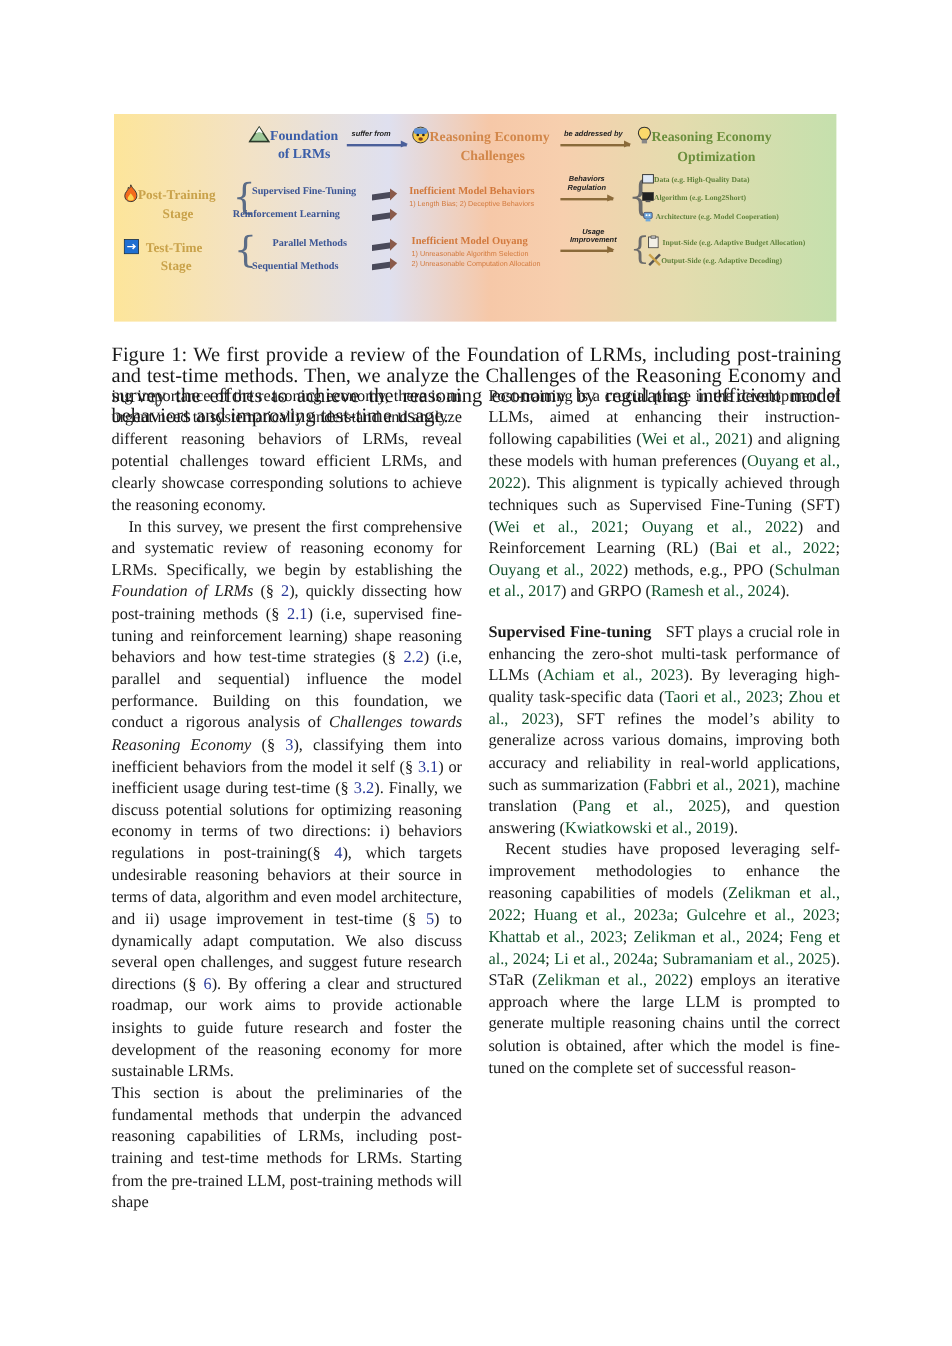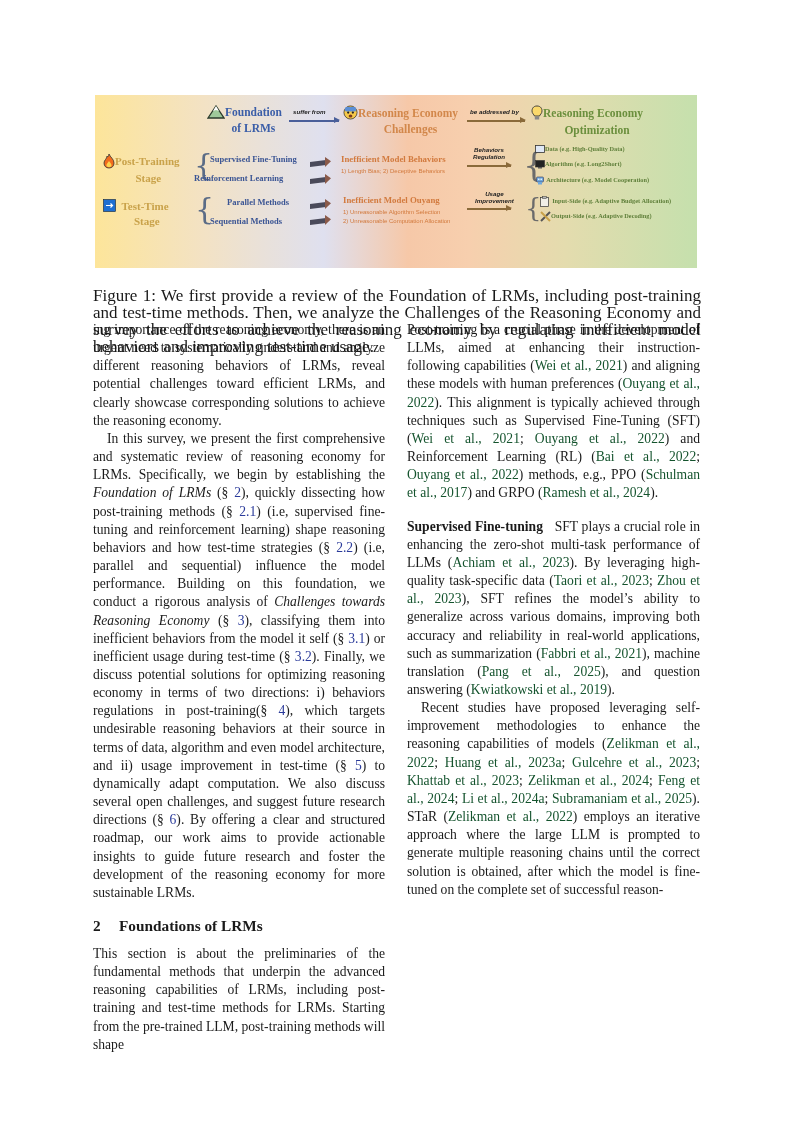--- a/index.html
+++ b/index.html
@@ -176,21 +176,20 @@
           <path d="M1 1 L10 10" stroke="#c9a24a" stroke-width="2"></path>
         </svg></span><span>Output-Side (e.g. Adaptive Decoding)</span>
   </div>
 </div>
 
 <div class="caption">Figure 1: We first provide a review of the Foundation of LRMs, including post-training and test-time methods. Then, we analyze the Challenges of the Reasoning Economy and survey the efforts to achieve the reasoning economy by regulating inefficient model behaviors and improving test-time usage.</div>
 
 <div class="col left">
   <p>ing importance of the reasoning economy, there is an urgent need to systematically understand and analyze different reasoning behaviors of LRMs, reveal potential challenges toward efficient LRMs, and clearly showcase corresponding solutions to achieve the reasoning economy.</p>
   <p class="indent"><span>In this survey, we present the first comprehensive and systematic review of reasoning economy for LRMs. Specifically, we begin by establishing the </span><em>Foundation of LRMs</em><span> (§ </span><a class="sec">2</a><span>), quickly dissecting how post-training methods (§ </span><a class="sec">2.1</a><span>) (i.e, supervised fine-tuning and reinforcement learning) shape reasoning behaviors and how test-time strategies (§ </span><a class="sec">2.2</a><span>) (i.e, parallel and sequential) influence the model performance. Building on this foundation, we conduct a rigorous analysis of </span><em>Challenges towards Reasoning Economy</em><span> (§ </span><a class="sec">3</a><span>), classifying them into inefficient behaviors from the model it self (§ </span><a class="sec">3.1</a><span>) or inefficient usage during test-time (§ </span><a class="sec">3.2</a><span>). Finally, we discuss potential solutions for optimizing reasoning economy in terms of two directions: i) behaviors regulations in post-training(§ </span><a class="sec">4</a><span>), which targets undesirable reasoning behaviors at their source in terms of data, algorithm and even model architecture, and ii) usage improvement in test-time (§ </span><a class="sec">5</a><span>) to dynamically adapt computation. We also discuss several open challenges, and suggest future research directions (§ </span><a class="sec">6</a><span>). By offering a clear and structured roadmap, our work aims to provide actionable insights to guide future research and foster the development of the reasoning economy for more sustainable LRMs.</span></p>
-  <h2 class="section"><span class="num">2</span><span>Foundations of LRMs</span></h2>
   <p>This section is about the preliminaries of the fundamental methods that underpin the advanced reasoning capabilities of LRMs, including post-training and test-time methods for LRMs. Starting from the pre-trained LLM, post-training methods will shape</p>
 </div>
 
 <div class="col right">
   <p><span>Post-training is a crucial phase in the development of LLMs, aimed at enhancing their instruction-following capabilities (</span><a class="cite">Wei et al., 2021</a><span>) and aligning these models with human preferences (</span><a class="cite">Ouyang et al., 2022</a><span>). This alignment is typically achieved through techniques such as Supervised Fine-Tuning (SFT) (</span><a class="cite">Wei et al., 2021</a><span>; </span><a class="cite">Ouyang et al., 2022</a><span>) and Reinforcement Learning (RL) (</span><a class="cite">Bai et al., 2022</a><span>; </span><a class="cite">Ouyang et al., 2022</a><span>) methods, e.g., PPO (</span><a class="cite">Schulman et al., 2017</a><span>) and GRPO (</span><a class="cite">Ramesh et al., 2024</a><span>).</span></p>
   <div class="gap"></div>
   <p><span class="para-head">Supervised Fine-tuning</span> <span>SFT plays a crucial role in enhancing the zero-shot multi-task performance of LLMs (</span><a class="cite">Achiam et al., 2023</a><span>). By leveraging high-quality task-specific data (</span><a class="cite">Taori et al., 2023</a><span>; </span><a class="cite">Zhou et al., 2023</a><span>), SFT refines the model’s ability to generalize across various domains, improving both accuracy and reliability in real-world applications, such as summarization (</span><a class="cite">Fabbri et al., 2021</a><span>), machine translation (</span><a class="cite">Pang et al., 2025</a><span>), and question answering (</span><a class="cite">Kwiatkowski et al., 2019</a><span>).</span></p>
   <p class="indent"><span>Recent studies have proposed leveraging self-improvement methodologies to enhance the reasoning capabilities of models (</span><a class="cite">Zelikman et al., 2022</a><span>; </span><a class="cite">Huang et al., 2023a</a><span>; </span><a class="cite">Gulcehre et al., 2023</a><span>; </span><a class="cite">Khattab et al., 2023</a><span>; </span><a class="cite">Zelikman et al., 2024</a><span>; </span><a class="cite">Feng et al., 2024</a><span>; </span><a class="cite">Li et al., 2024a</a><span>; </span><a class="cite">Subramaniam et al., 2025</a><span>). STaR (</span><a class="cite">Zelikman et al., 2022</a><span>) employs an iterative approach where the large LLM is prompted to generate multiple reasoning chains until the correct solution is obtained, after which the model is fine-tuned on the complete set of successful reason-</span></p>
 </div>
 

